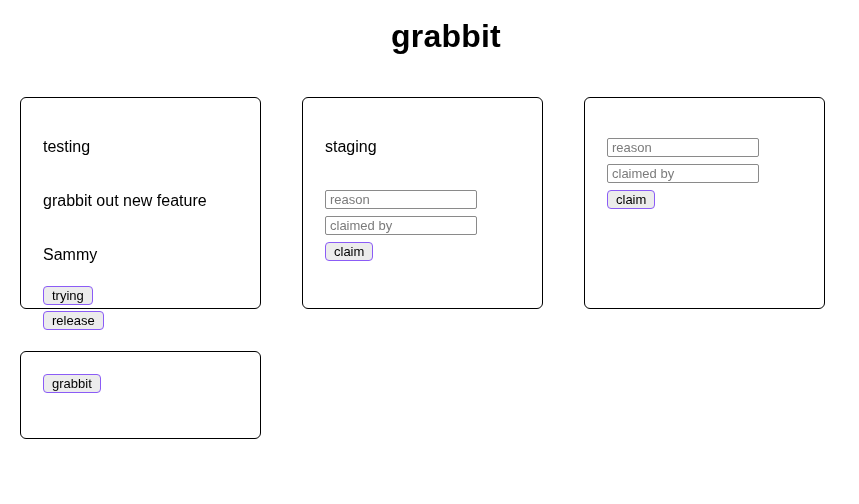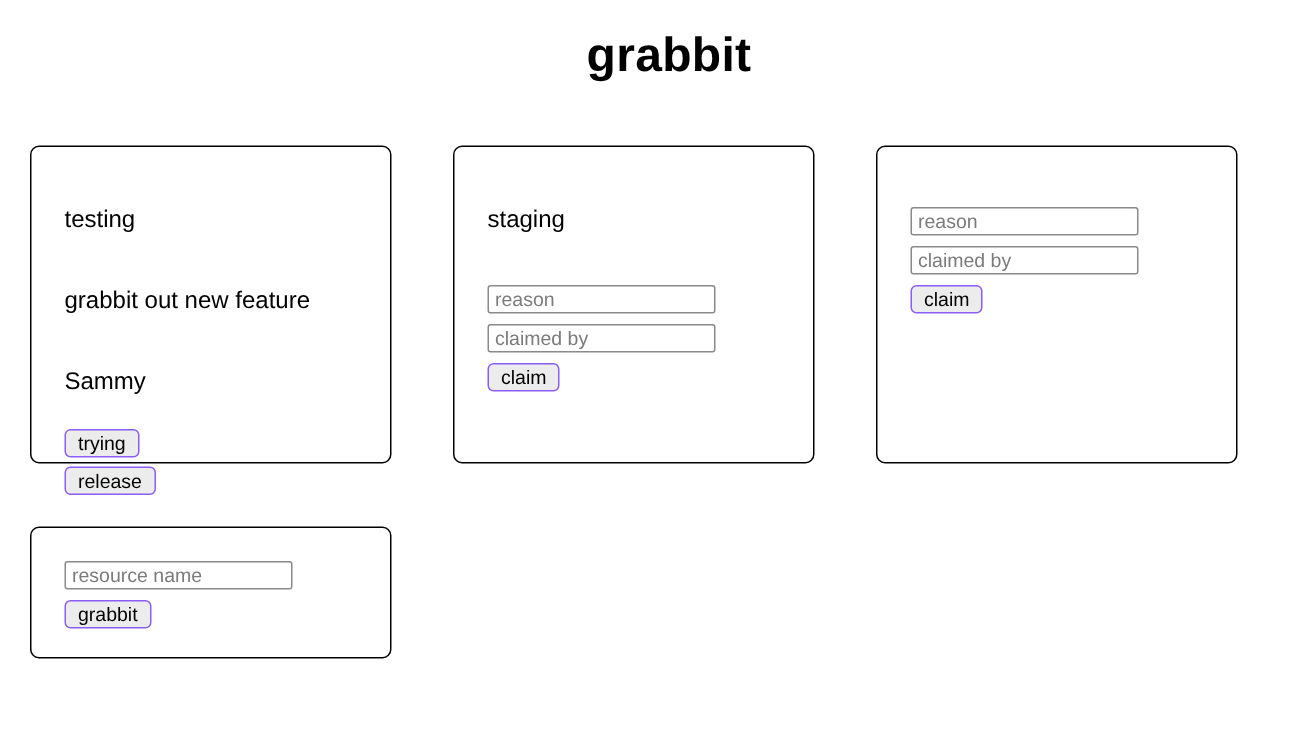--- a/index.html
+++ b/index.html
@@ -111,17 +111,16 @@
     <button type="button">claim</button>
   </section>
 
   <section class="card env available">
     <input type="text" placeholder="reason" style="">
     <input type="text" placeholder="claimed by" style="">
     <button type="button">claim</button>
   </section>
 
   <section class="card create">
-    <input type="text" placeholder="resource name" style="">
     <button type="button">grabbit</button>
   </section>
 
 </main>
 
 </body></html>

